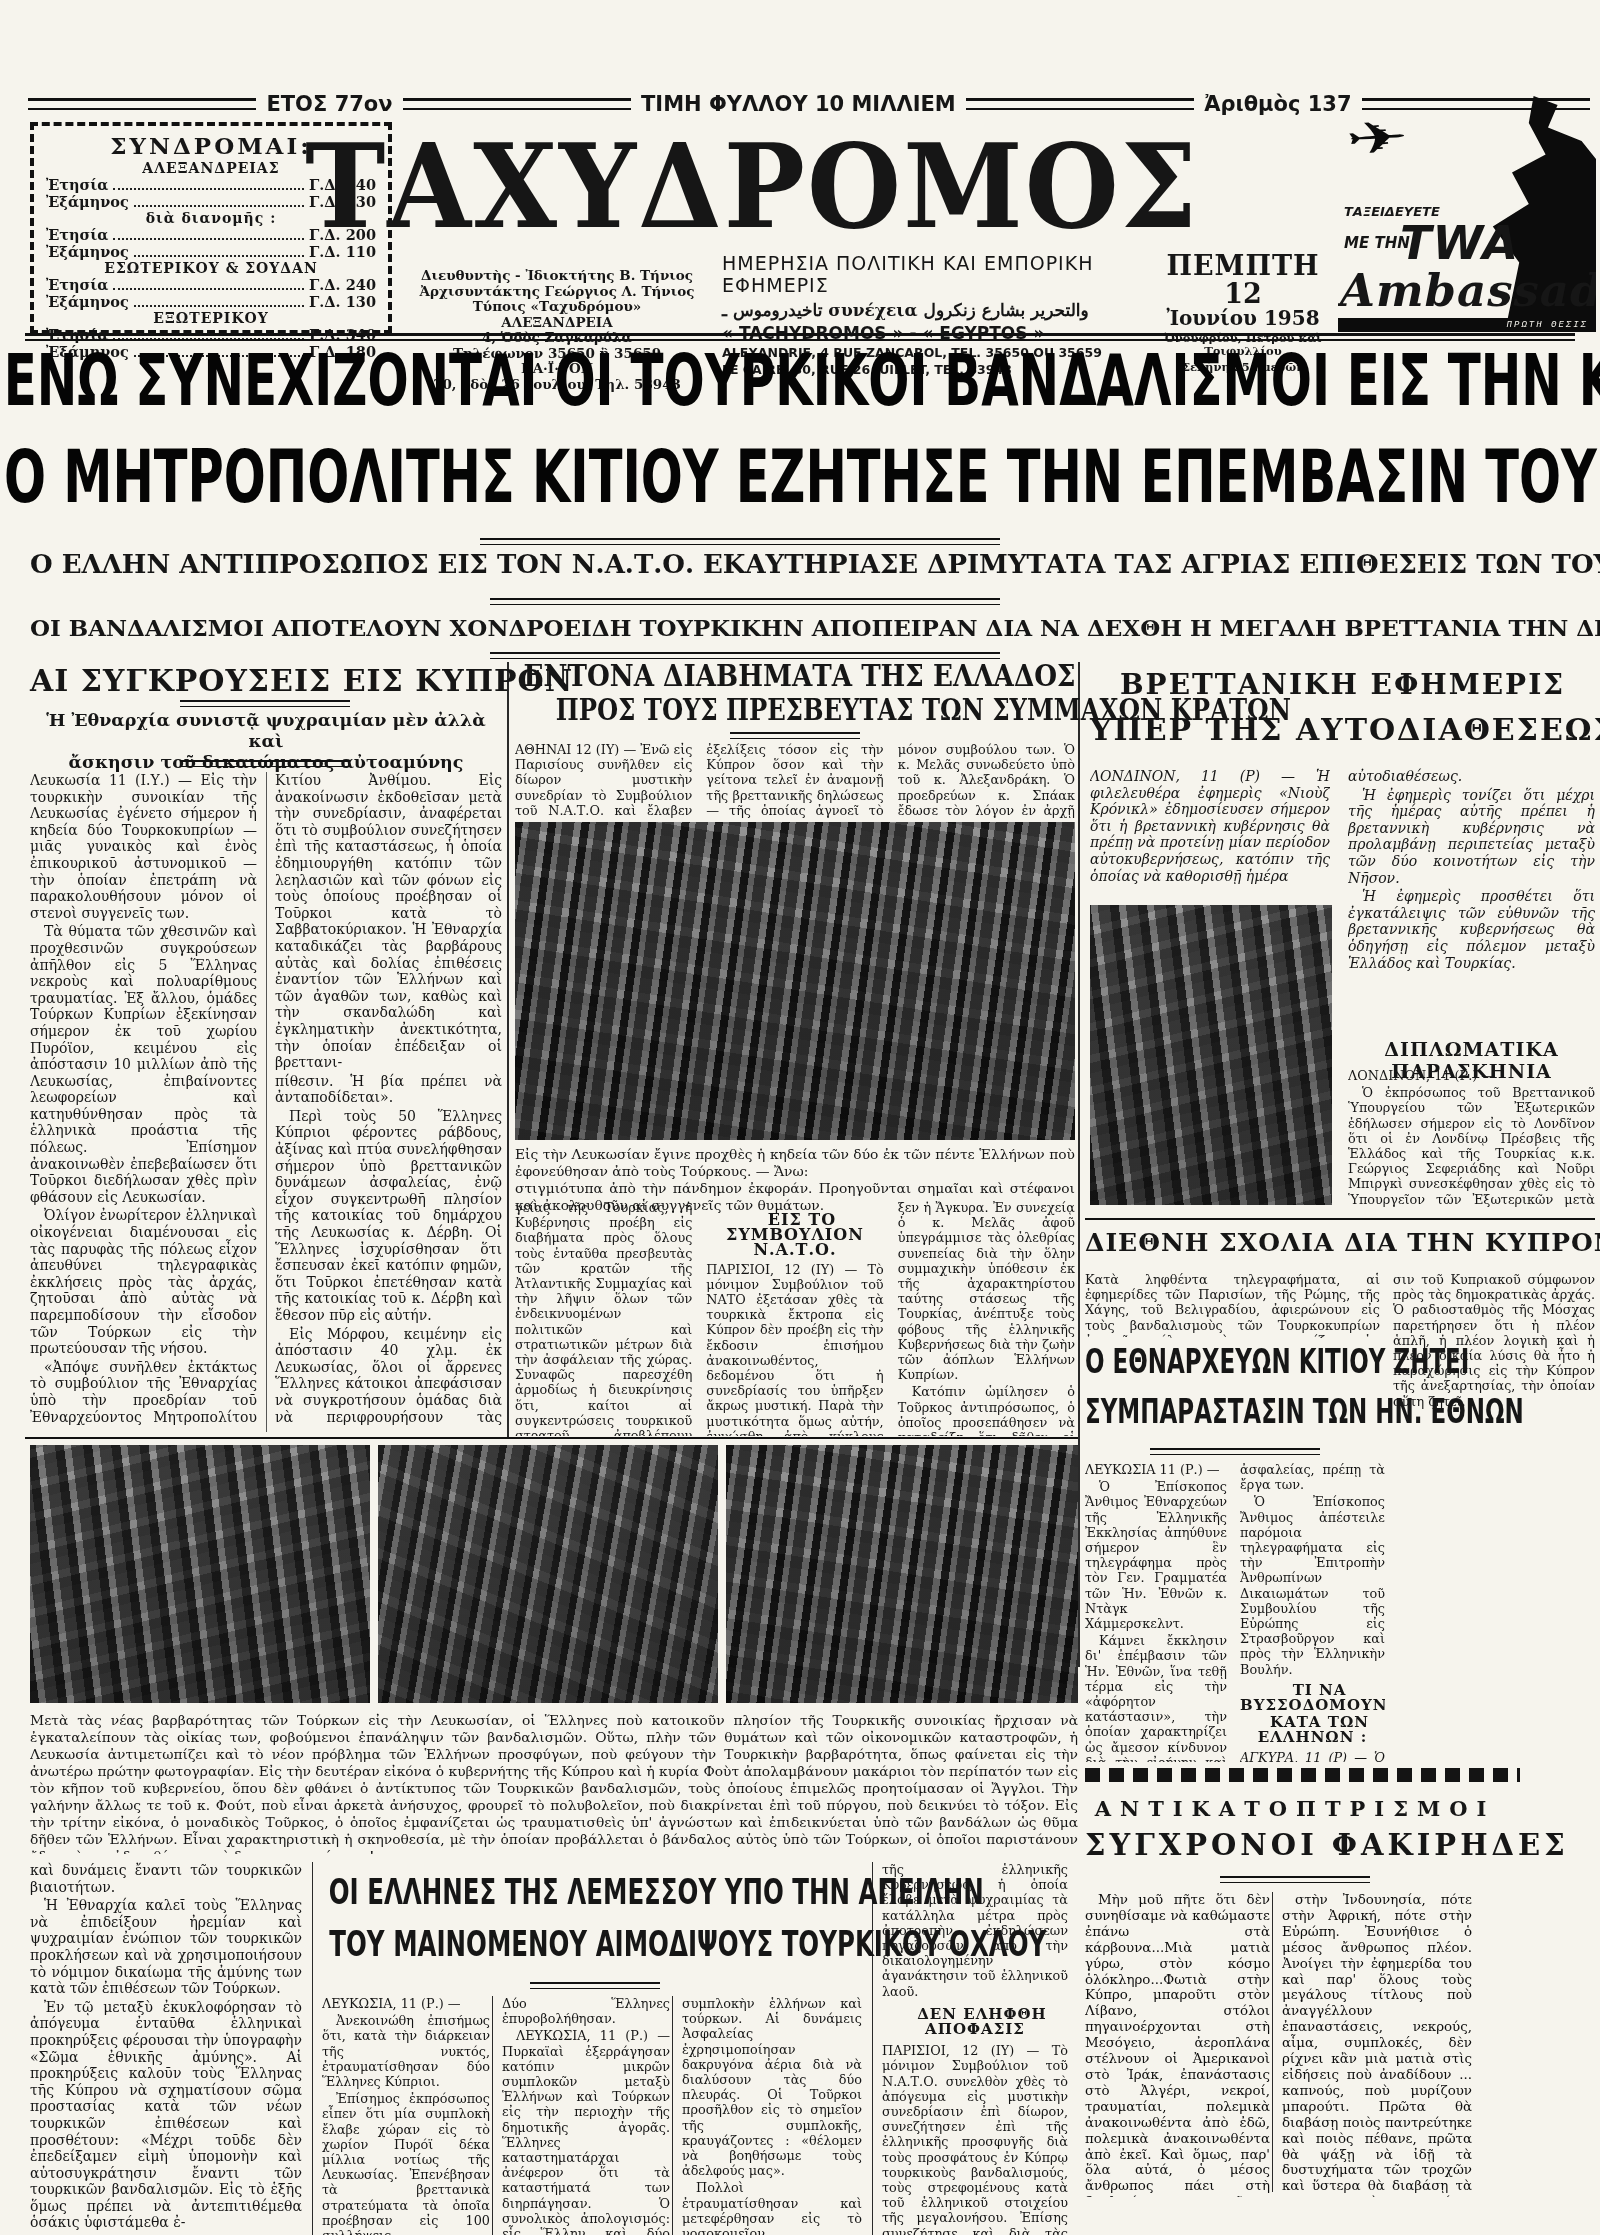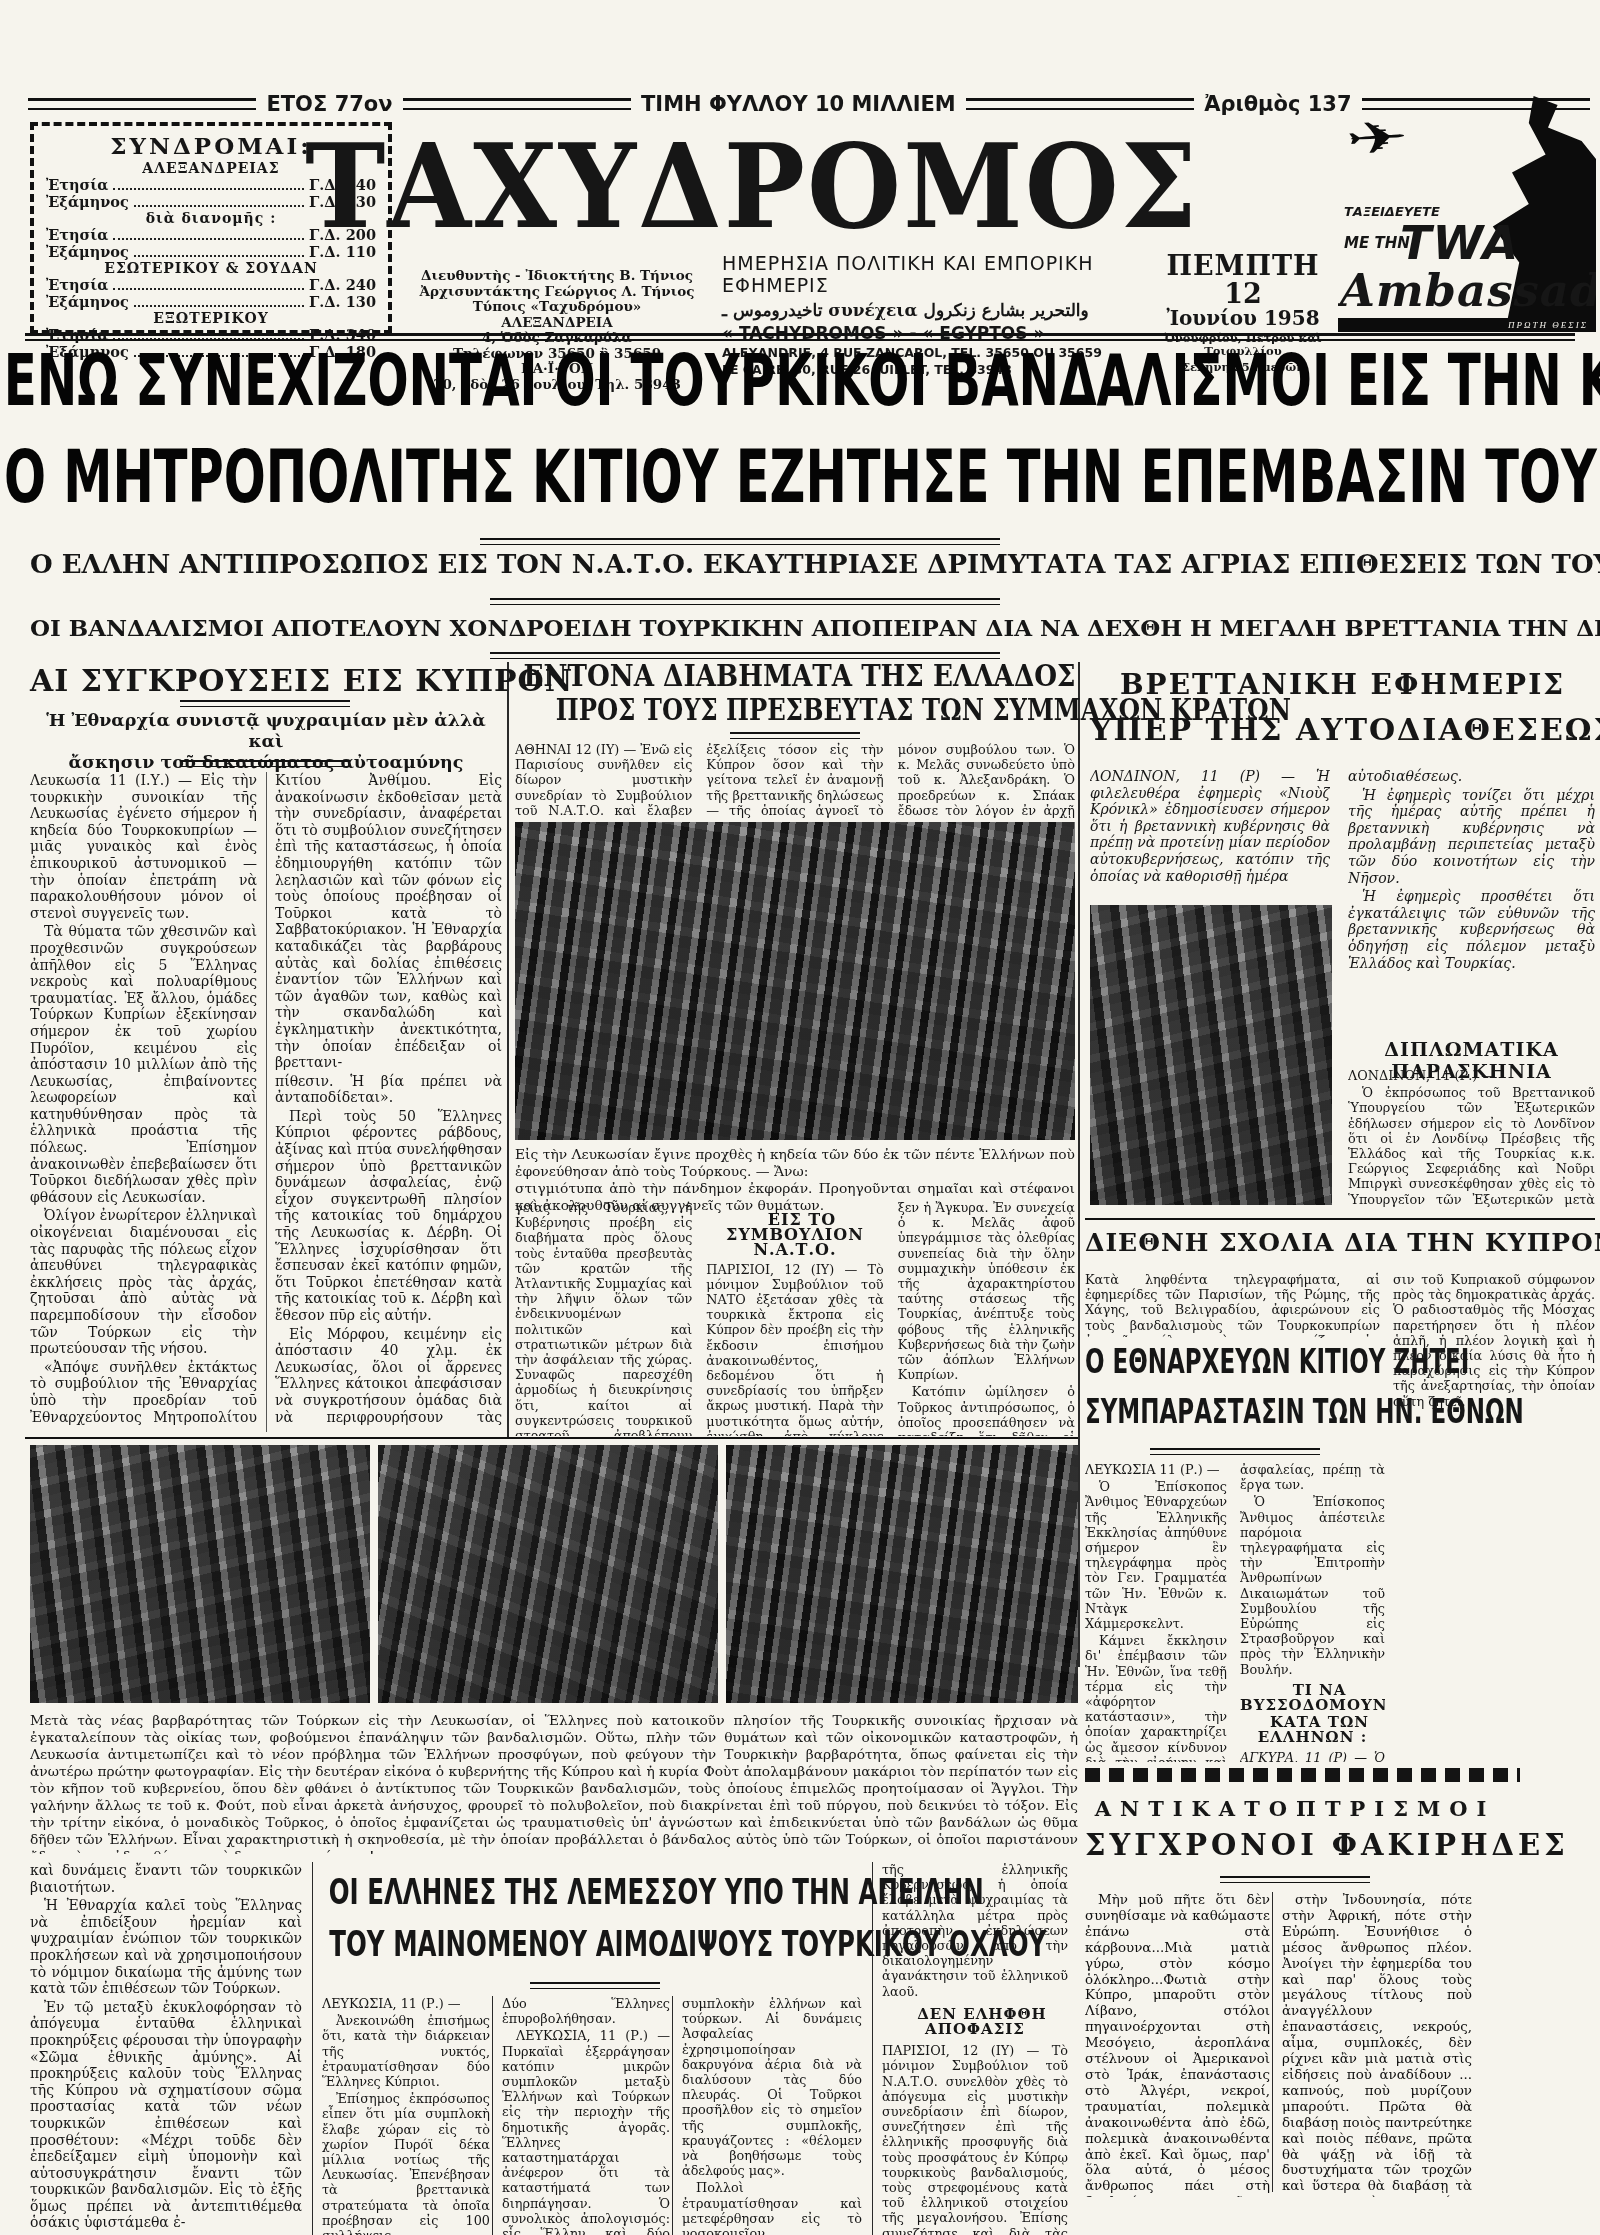--- a/index.html
+++ b/index.html
@@ -46,21 +46,21 @@
   
   .ad{position:absolute;left:1338px;top:96px;width:258px;height:236px;overflow:hidden;}
   .ad .art{position:absolute;right:0;top:0;width:120px;height:225px;background:#0c0c0c;
            clip-path:polygon(48% 0,68% 4%,60% 14%,88% 20%,100% 28%,100% 100%,26% 100%,36% 74%,14% 58%,44% 48%,30% 34%,58% 26%,44% 12%);}
   .ad .plane{position:absolute;left:8px;top:18px;font-size:44px;transform:scaleX(1.7) rotate(-6deg);transform-origin:left center;color:#0c0c0c;font-family:"DejaVu Sans",sans-serif;}
   .ad .l1{position:absolute;left:6px;top:108px;font-family:"DejaVu Sans",sans-serif;font-style:italic;font-weight:bold;font-size:13px;}
   .ad .l2{position:absolute;left:6px;top:138px;font-family:"DejaVu Sans",sans-serif;font-style:italic;font-weight:bold;font-size:15px;}
   .ad .brand{position:absolute;left:62px;top:120px;font-family:"DejaVu Sans",sans-serif;font-style:italic;font-weight:bold;font-size:46px;letter-spacing:1px;}
   .ad .script{position:absolute;left:2px;top:168px;font-style:italic;font-weight:bold;font-size:45px;letter-spacing:1px;}
   .ad .bar{position:absolute;left:0;bottom:0;width:100%;height:14px;background:#0c0c0c;color:#f6f4ed;
-           font-family:Liberation Serif, serif;font-style:italic;font-size:9px;text-align:right;line-height:14px;letter-spacing:2px;padding-right:8px;box-sizing:border-box;}
+           font-family:Liberation Mono, monospace;font-style:italic;font-size:9px;text-align:right;line-height:14px;letter-spacing:2px;padding-right:8px;box-sizing:border-box;}
 
   
   .banner{position:absolute;left:30px;width:1540px;text-align:center;white-space:nowrap;
           font-family:"DejaVu Sans","Liberation Sans",sans-serif;font-weight:bold;color:#050505;}
   .banner>span{display:inline-block;transform:scale(1.03,1.52);transform-origin:center;}
   .bn1{top:352px;font-size:47px;}
   .bn2{top:448px;font-size:48px;}
   .subhead1{position:absolute;left:30px;top:549px;width:1540px;text-align:center;font-weight:bold;font-size:26px;white-space:nowrap;}
   .subhead2{position:absolute;left:30px;top:614px;width:1540px;text-align:center;font-weight:bold;font-size:23px;white-space:nowrap;}
   .shortrule{position:absolute;height:4px;border-top:2px solid #111;border-bottom:1px solid #111;}

